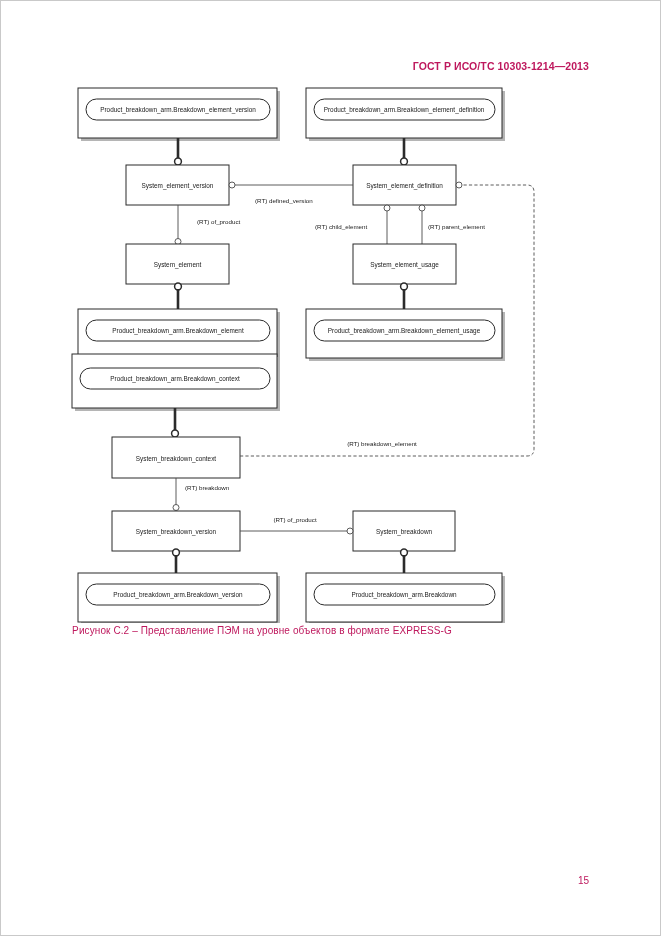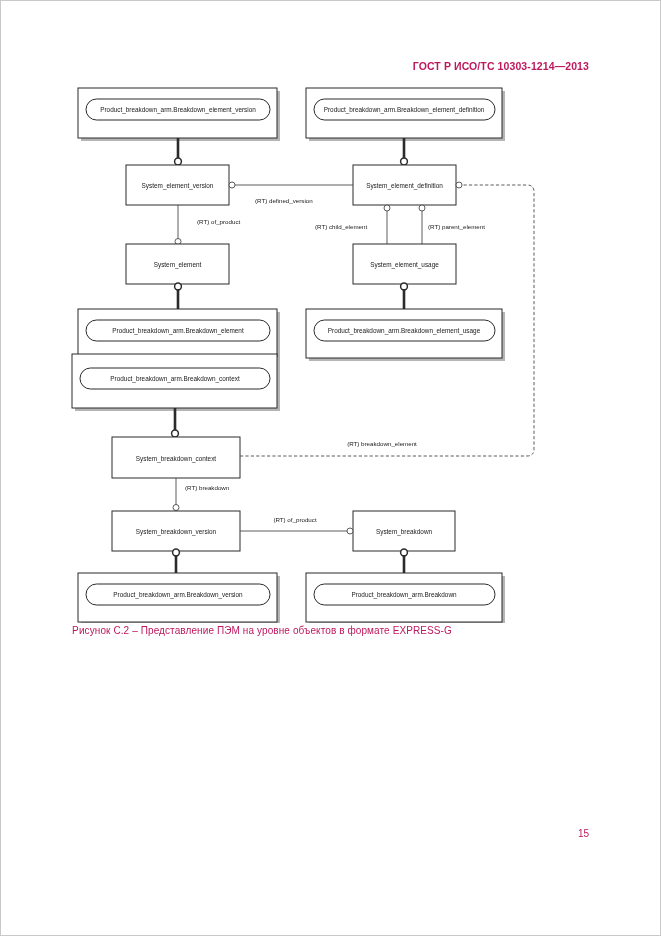--- a/index.html
+++ b/index.html
@@ -60,21 +60,21 @@
     left: 0;
     top: 625px;
     width: 524px;
     text-align: center;
     font-size: 10px;
     letter-spacing: 0.1px;
   }
   #page-number {
     position: absolute;
     right: 72px;
-    top: 828px;
+    top: 875px;
     font-size: 10px;
     font-weight: normal;
   }
 </style>
 </head>
 <body>
 
 <div id="page">
 
   <div id="page-border"></div>

